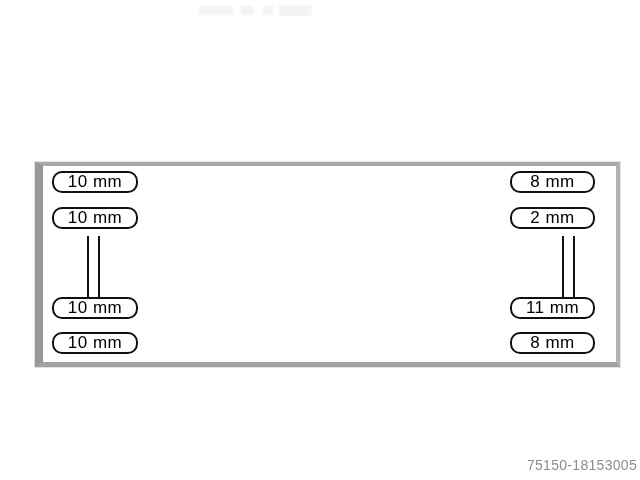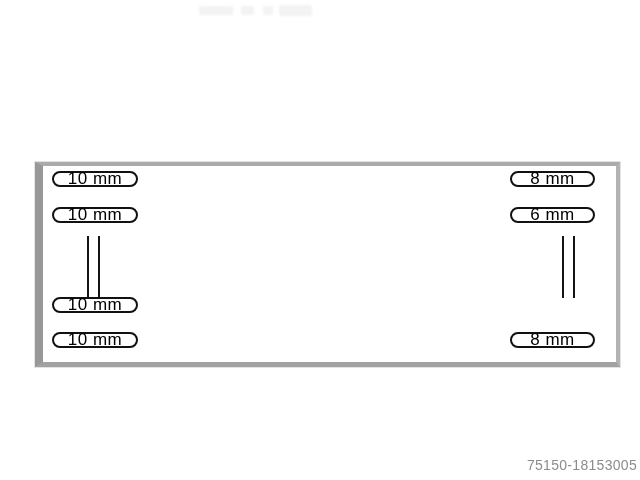--- a/index.html
+++ b/index.html
@@ -42,21 +42,21 @@
     border-left: 2px solid #141414;
     border-right: 2px solid #141414;
     box-sizing: content-box;
   }
   .axle.left  { left: 87px; }
   .axle.right { left: 562px; }
 
   
   .tire-label {
     position: absolute;
-    height: 16px;
+    height: 22px;
     box-sizing: border-box;
     background: #ffffff;
     border: 2px solid #111111;
     border-radius: 10px;
     display: flex;
     align-items: center;
     justify-content: center;
     font-size: 17px;
     color: #000000;
     letter-spacing: 0.5px;
@@ -105,18 +105,19 @@
 
   <div class="axle left"></div>
   <div class="axle right"></div>
 
   <div class="tire-label col-left row-1">10 mm</div>
   <div class="tire-label col-left row-2">10 mm</div>
   <div class="tire-label col-left row-3">10 mm</div>
   <div class="tire-label col-left row-4">10 mm</div>
 
   <div class="tire-label col-right row-1">8 mm</div>
-  <div class="tire-label col-right row-2">6 mm</div>
+  <div class="tire-label col-right row-2">2 mm</div>
+  <div class="tire-label col-right row-3">11 mm</div>
   <div class="tire-label col-right row-4">8 mm</div>
 
   <div class="image-id">75150-18153005</div>
 
 </div>
 
 </body></html>

